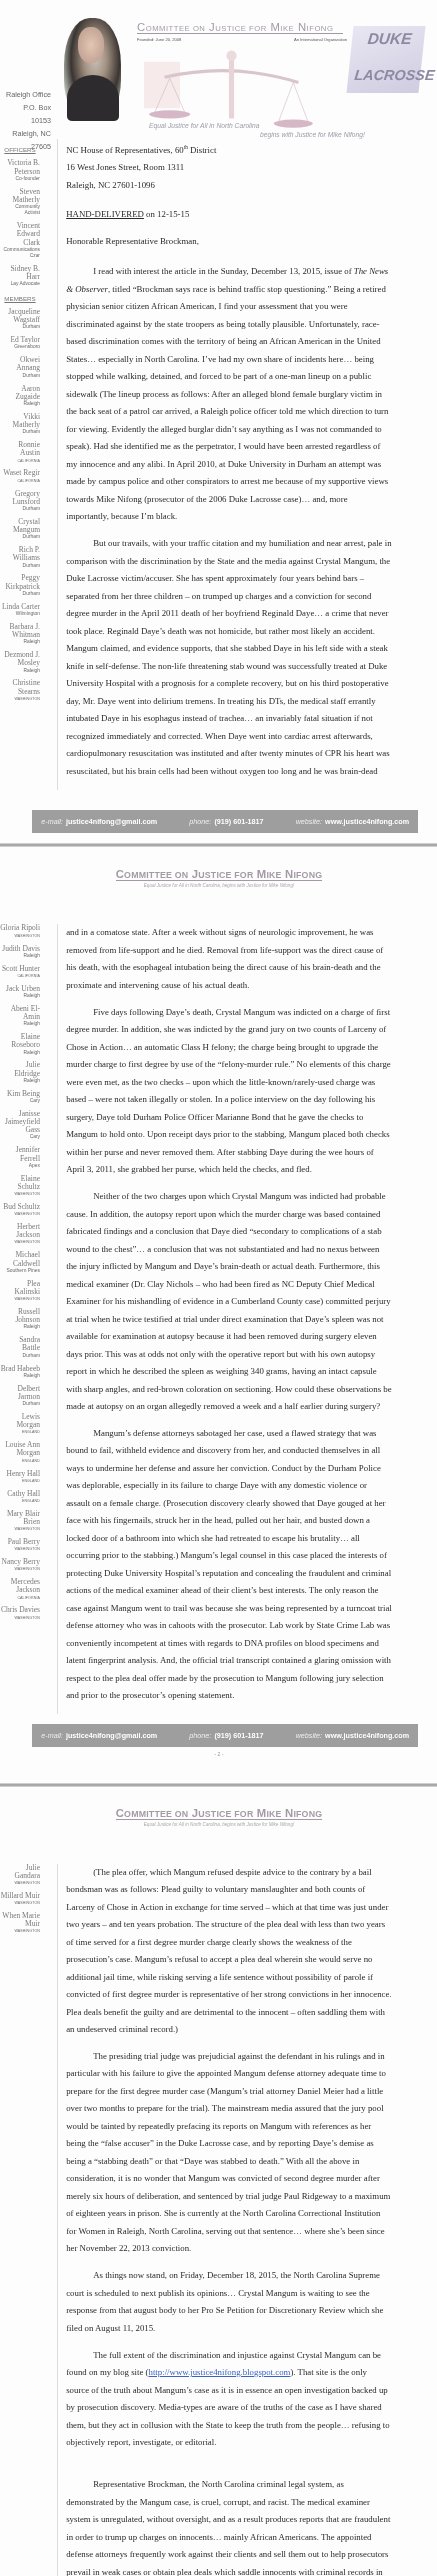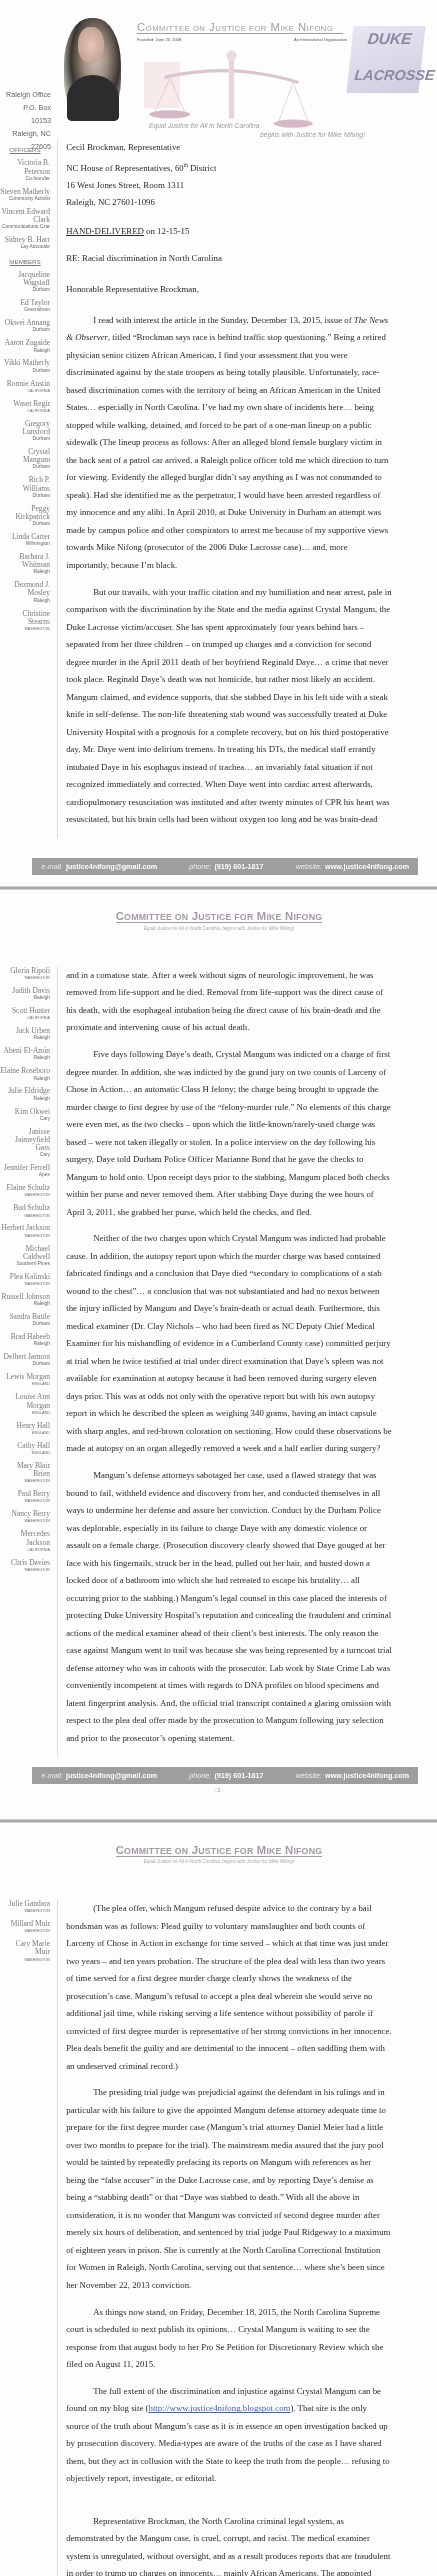--- a/index.html
+++ b/index.html
@@ -32,36 +32,36 @@
 
   
   .lh2 { height: 77px; position: relative; text-align: center; }
   .lh2 .title { padding-top: 20.6px; font-family: "Liberation Sans", sans-serif; font-size: 11.3px; font-weight: bold; color: #a49aa6; letter-spacing: 0.2px; }
   .lh2 .title span { border-bottom: 0.8px solid #a49aa6; }
   .lh2 .title small { font-size: 8.8px; }
   .lh2 .slogan { margin-top: 3.1px; font-family: "Liberation Sans", sans-serif; font-style: italic; font-size: 4.6px; color: #a8a8a8; }
 
   
   .body-wrap { position: relative; display: flex; }
-  .sidebar { width: 58px; flex: 0 0 58px; text-align: right; padding-right: 7px; border-right: 0.5px solid #dcdcdc; color: #7a7a7a; }
+  .sidebar { width: 58px; flex: 0 0 58px; text-align: right; padding-right: 17px; border-right: 0.5px solid #dcdcdc; color: #7a7a7a; }
   .sidebar .heading { display: block; font-family: "Liberation Sans", sans-serif; font-size: 6.2px; text-decoration: underline; color: #777; text-align: center; margin: 7.2px 0 6.2px; }
   .sidebar .member { margin-bottom: 5.7px; }
   .sidebar .mname { display: block; font-size: 7.5px; line-height: 8.2px; color: #7a7a7a; }
   .sidebar .mrole { display: block; font-family: "Liberation Sans", sans-serif; font-size: 4.9px; color: #666; line-height: 6.2px; }
   .sidebar .mrole.caps { font-size: 3.6px; letter-spacing: 0.1px; }
   .content { flex: 1; padding-left: 8.2px; padding-right: 46px; font-size: 8.8px; line-height: 17.5px; color: #2a2a2a; }
   .content p { text-indent: 27px; margin-bottom: 9.3px; }
   .content p.noindent { text-indent: 0; }
   .content .addr { line-height: 17.5px; margin-bottom: 11.3px; }
   .content .gap { height: 15.5px; }
   .u { text-decoration: underline; }
   .link { color: #3b63c4; text-decoration: underline; }
 
   
-  .footer { margin: 0 19.6px 0 32px; height: 17px; background: #9e9e9e; color: #ffffff; font-family: "Liberation Sans", sans-serif; font-size: 7.2px; display: flex; align-items: center; justify-content: space-between; padding: 0 9.3px; font-weight: bold; }
+  .footer { margin: 0 19.6px 0 32px; height: 23px; background: #9e9e9e; color: #ffffff; font-family: "Liberation Sans", sans-serif; font-size: 7.2px; display: flex; align-items: center; justify-content: space-between; padding: 0 9.3px; font-weight: bold; }
   .footer i { font-weight: normal; margin-right: 3.1px; color: #eeeeee; }
   .pagenum { text-align: center; font-family: "Liberation Sans", sans-serif; font-size: 5.2px; color: #999; margin-top: 3.1px; }
 </style>
 </head>
 <body>
 
 <div class="page">
   <div class="lh1">
     <div class="photo">
         <div class="face"></div>
@@ -175,27 +175,25 @@
           </div>
           <div class="member">
             <span class="mname">Christine Stearns</span>
             <span class="mrole caps">WASHINGTON</span>
           </div>
         </div>
       <div style="height:31px"></div>
     </div>
     <div class="content">
       <div class="addr">
-        <div>Cecil Brockman, Representative</div>
         <div>NC House of Representatives, 60<sup style="font-size:5.2px">th</sup> District</div>
         <div>16 West Jones Street, Room 1311</div>
         <div>Raleigh, NC  27601-1096</div>
       </div>
       <p class="noindent"><span class="u">HAND-DELIVERED</span><span> on 12-15-15</span></p>
-      <p class="noindent" style="margin-bottom:13.4px">RE:  Racial discrimination in North Carolina</p>
       <p class="noindent" style="margin-bottom:13.4px">Honorable Representative Brockman,</p>
       <p><span>I read with interest the article in the Sunday, December 13, 2015, issue of </span><i>The News &amp; Observer</i><span>, titled “Brockman says race is behind traffic stop questioning.”  Being a retired physician senior citizen African American, I find your assessment that you were discriminated against by the state troopers as being totally plausible.  Unfortunately, race-based discrimination comes with the territory of being an African American in the United States… especially in North Carolina.  I’ve had my own share of incidents here… being stopped while walking, detained, and forced to be part of a one-man lineup on a public sidewalk (The lineup process as follows: After an alleged blond female burglary victim in the back seat of a patrol car arrived, a Raleigh police officer told me which direction to turn for viewing.  Evidently the alleged burglar didn’t say anything as I was not commanded to speak).  Had she identified me as the perpetrator, I would have been arrested regardless of my innocence and any alibi.  In April 2010, at Duke University in Durham an attempt was made by campus police and other conspirators to arrest me because of my supportive views towards Mike Nifong (prosecutor of the 2006 Duke Lacrosse case)… and, more importantly, because I’m black.</span></p>
       <p>But our travails, with your traffic citation and my humiliation and near arrest, pale in comparison with the discrimination by the State and the media against Crystal Mangum, the Duke Lacrosse victim/accuser.  She has spent approximately four years behind bars – separated from her three children – on trumped up charges and a conviction for second degree murder in the April 2011 death of her boyfriend Reginald Daye… a crime that never took place.  Reginald Daye’s death was not homicide, but rather most likely an accident.  Mangum claimed, and evidence supports, that she stabbed Daye in his left side with a steak knife in self-defense.  The non-life threatening stab wound was successfully treated at Duke University Hospital with a prognosis for a complete recovery, but on his third postoperative day, Mr. Daye went into delirium tremens.  In treating his DTs, the medical staff errantly intubated Daye in his esophagus instead of trachea… an invariably fatal situation if not recognized immediately and corrected.  When Daye went into cardiac arrest afterwards, cardiopulmonary resuscitation was instituted and after twenty minutes of CPR his heart was resuscitated, but his brain cells had been without oxygen too long and he was brain-dead</p>
     </div>
   </div>
   <div style="height:20.6px"></div>
   <div class="footer">
     <span><i>e-mail:</i><span>justice4nifong@gmail.com</span></span>
     <span><i>phone:</i><span>(919) 601-1817</span></span>
     <span><i>website:</i><span>www.justice4nifong.com</span></span>
@@ -234,21 +232,21 @@
           </div>
           <div class="member">
             <span class="mname">Elaine Roseboro</span>
             <span class="mrole">Raleigh</span>
           </div>
           <div class="member">
             <span class="mname">Julie Eldridge</span>
             <span class="mrole">Raleigh</span>
           </div>
           <div class="member">
-            <span class="mname">Kim Okwei</span>
+            <span class="mname">Kim Being</span>
             <span class="mrole">Cary</span>
           </div>
           <div class="member">
             <span class="mname">Janisse Jaimeyfield Gass</span>
             <span class="mrole">Cary</span>
           </div>
           <div class="member">
             <span class="mname">Jennifer Ferrell</span>
             <span class="mrole">Apex</span>
           </div>
@@ -354,21 +352,21 @@
       <div class="members-short">
           <div class="member">
             <span class="mname">Julie Gandara</span>
             <span class="mrole caps">WASHINGTON</span>
           </div>
           <div class="member">
             <span class="mname">Millard Muir</span>
             <span class="mrole caps">WASHINGTON</span>
           </div>
           <div class="member">
-            <span class="mname">Cary Marie Muir</span>
+            <span class="mname">When Marie Muir</span>
             <span class="mrole caps">WASHINGTON</span>
           </div>
         </div>
     </div>
     <div class="content">
       <p>(The plea offer, which Mangum refused despite advice to the contrary by a bail bondsman was as follows:  Plead guilty to voluntary manslaughter and both counts of Larceny of Chose in Action in exchange for time served – which at that time was just under two years – and ten years probation.  The structure of the plea deal with less than two years of time served for a first degree murder charge clearly shows the weakness of the prosecution’s case.  Mangum’s refusal to accept a plea deal wherein she would serve no additional jail time, while risking serving a life sentence without possibility of parole if convicted of first degree murder is representative of her strong convictions in her innocence.  Plea deals benefit the guilty and are detrimental to the innocent – often saddling them with an undeserved criminal record.)</p>
       <p>The presiding trial judge was prejudicial against the defendant in his rulings and in particular with his failure to give the appointed Mangum defense attorney adequate time to prepare for the first degree murder case (Mangum’s trial attorney Daniel Meier had a little over two months to prepare for the trial). The mainstream media assured that the jury pool would be tainted by repeatedly prefacing its reports on Mangum with references as her being the “false accuser” in the Duke Lacrosse case, and by reporting Daye’s demise as being a “stabbing death” or that “Daye was stabbed to death.”  With all the above in consideration, it is no wonder that Mangum was convicted of second degree murder after merely six hours of deliberation, and sentenced by trial judge Paul Ridgeway to a maximum of eighteen years in prison.  She is currently at the North Carolina Correctional Institution for Women in Raleigh, North Carolina, serving out that sentence… where she’s been since her November 22, 2013 conviction.</p>
       <p>As things now stand, on Friday, December 18, 2015, the North Carolina Supreme court is scheduled to next publish its opinions… Crystal Mangum is waiting to see the response from that august body to her Pro Se Petition for Discretionary Review which she filed on August 11, 2015.</p>
       <p><span>The full extent of the discrimination and injustice against Crystal Mangum can be found on my blog site (</span><span class="link">http://www.justice4nifong.blogspot.com</span><span>).   That site is the only source of the truth about Mangum’s case as it is in essence an open investigation backed up by prosecution discovery.  Media-types are aware of the truths of the case as I have shared them, but they act in collusion with the State to keep the truth from the people… refusing to objectively report, investigate, or editorial.</span></p>
       <div class="gap"></div>

